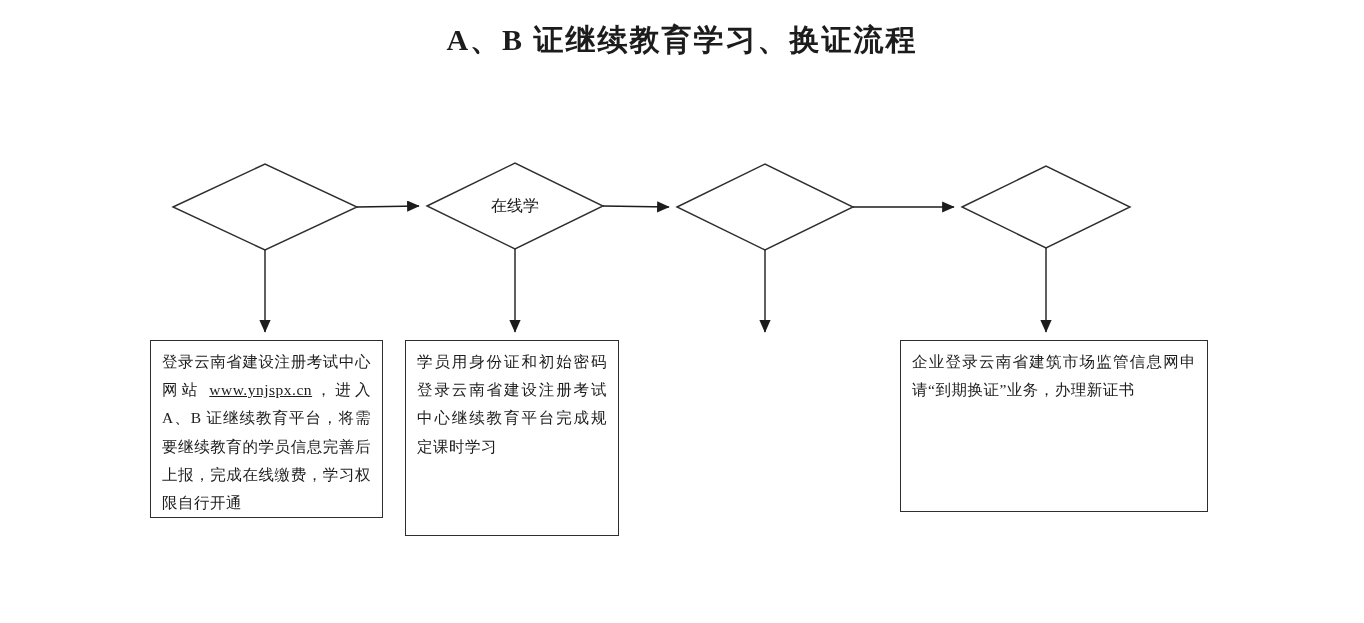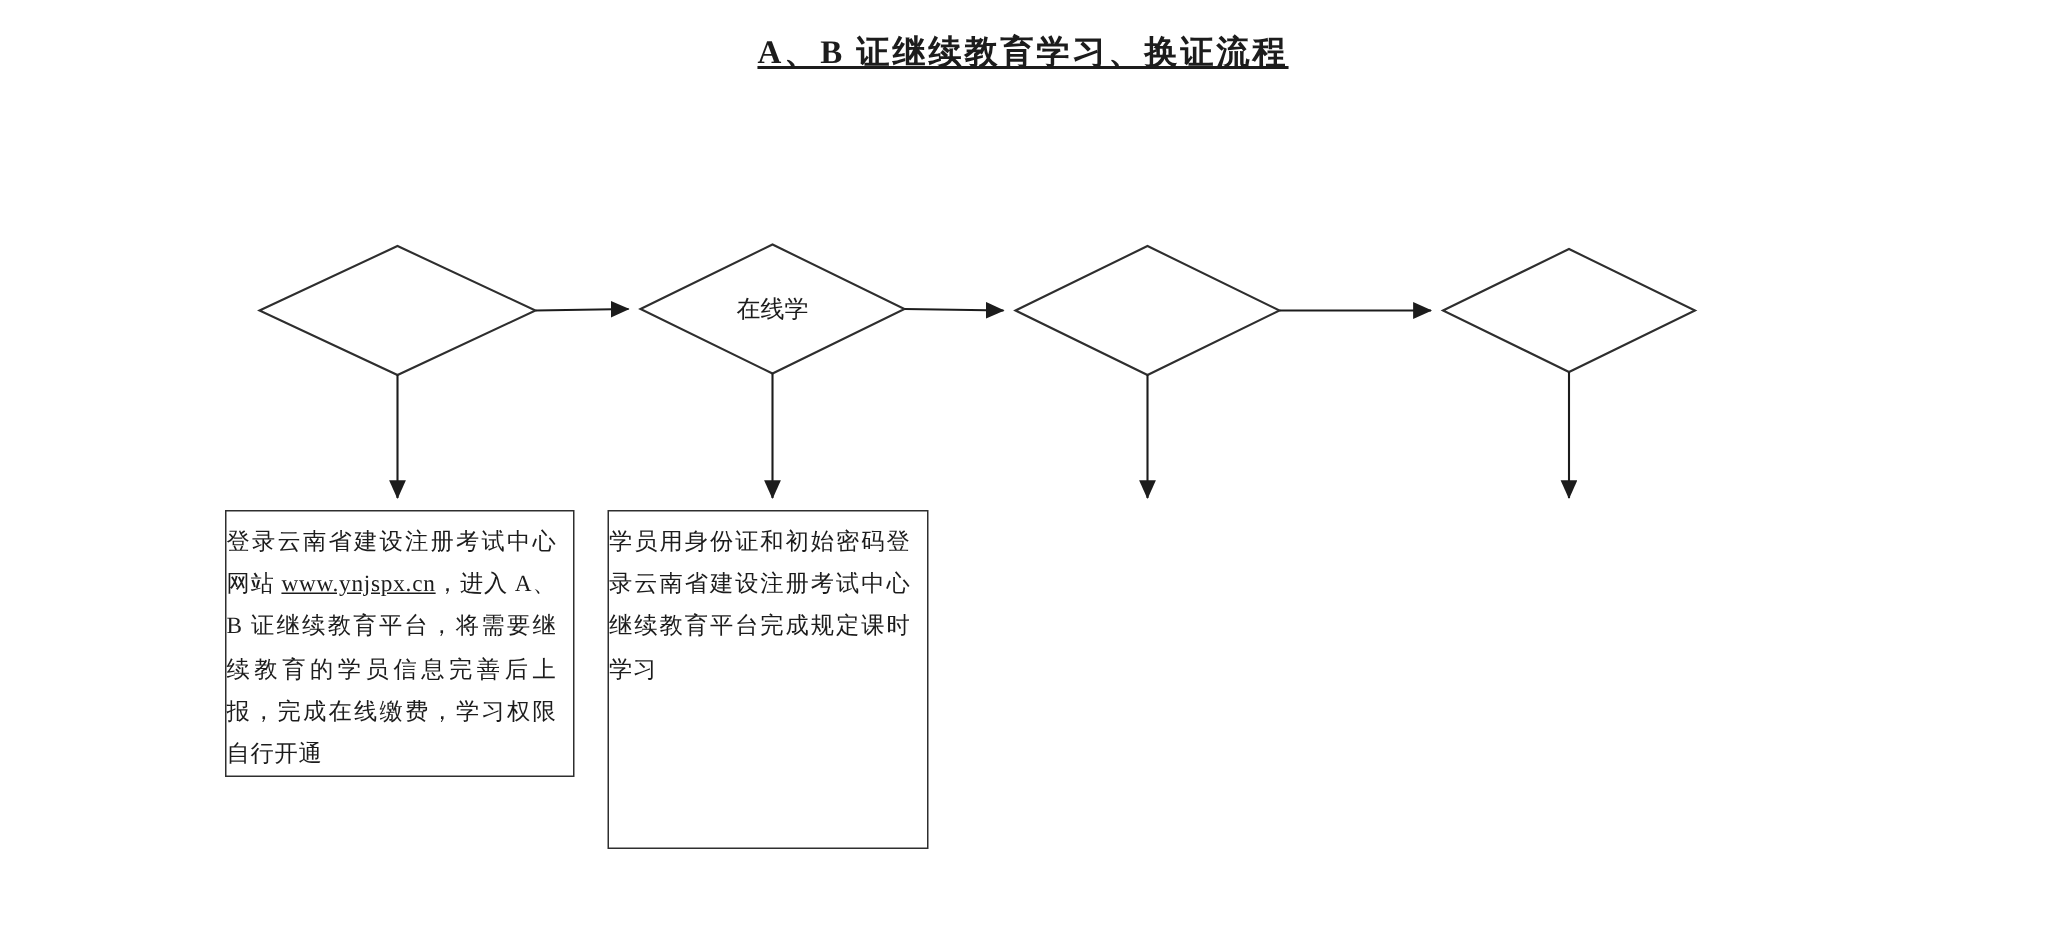--- a/index.html
+++ b/index.html
@@ -11,43 +11,42 @@
     font-family: "Liberation Serif", "DejaVu Serif", serif;
     color: #1c1c1c;
     overflow: hidden;
   }
   .title {
     position: absolute;
     top: 20px;
     left: 0;
     width: 100%;
     text-align: center;
-    font-size: 22px;
+    font-size: 30px;
     font-weight: bold;
     letter-spacing: 2px;
-    text-decoration: underline;
   }
   svg.connectors {
     position: absolute;
     left: 0; top: 0;
   }
   .diamond-label {
     position: absolute;
     display: flex;
     align-items: center;
     justify-content: center;
     font-size: 16px;
     pointer-events: none;
   }
   .box {
     position: absolute;
     border: 1.4px solid #2e2e2e;
     background: #ffffff;
     box-sizing: border-box;
-    padding: 7px 11px 6px 0;
+    padding: 7px 11px 6px 11px;
     font-size: 15.5px;
     line-height: 1.82;
     text-align: justify;
     letter-spacing: 0.5px;
   }
   .link { text-decoration: underline; }
 </style>
 </head>
 <body>
 
@@ -76,19 +75,22 @@
     <line x1="765" y1="250" x2="765" y2="332" stroke="#1c1c1c" stroke-width="1.4" marker-end="url(#arrowhead)"></line>
     <line x1="1046" y1="248" x2="1046" y2="332" stroke="#1c1c1c" stroke-width="1.4" marker-end="url(#arrowhead)"></line>
   </svg>
 
   <div class="diamond-label" style="left:427px; top:163px; width:176px; height:86px;">在线学</div>
 
   <div class="box" style="left:150px; top:340px; width:233px; height:178px;">
     <span>登录云南省建设注册考试中心网站 </span><span class="link">www.ynjspx.cn</span><span>，进入 A、B 证继续教育平台，将需要继续教育的学员信息完善后上报，完成在线缴费，学习权限自行开通</span>
   </div>
 
-  <div class="box" style="left:405px; top:340px; width:214px; height:226px;">
+  <div class="box" style="left:405px; top:340px; width:214px; height:196px;">
     <span>学员用身份证和初始密码登录云南省建设注册考试中心继续教育平台完成规定课时学习</span>
   </div>
 
 
+  <div class="box" style="left:900px; top:340px; width:308px; height:172px;">
+    <span>企业登录云南省建筑市场监管信息网申请“到期换证”业务，办理新证书</span>
+  </div>
 
 </div>
 
 </body></html>

